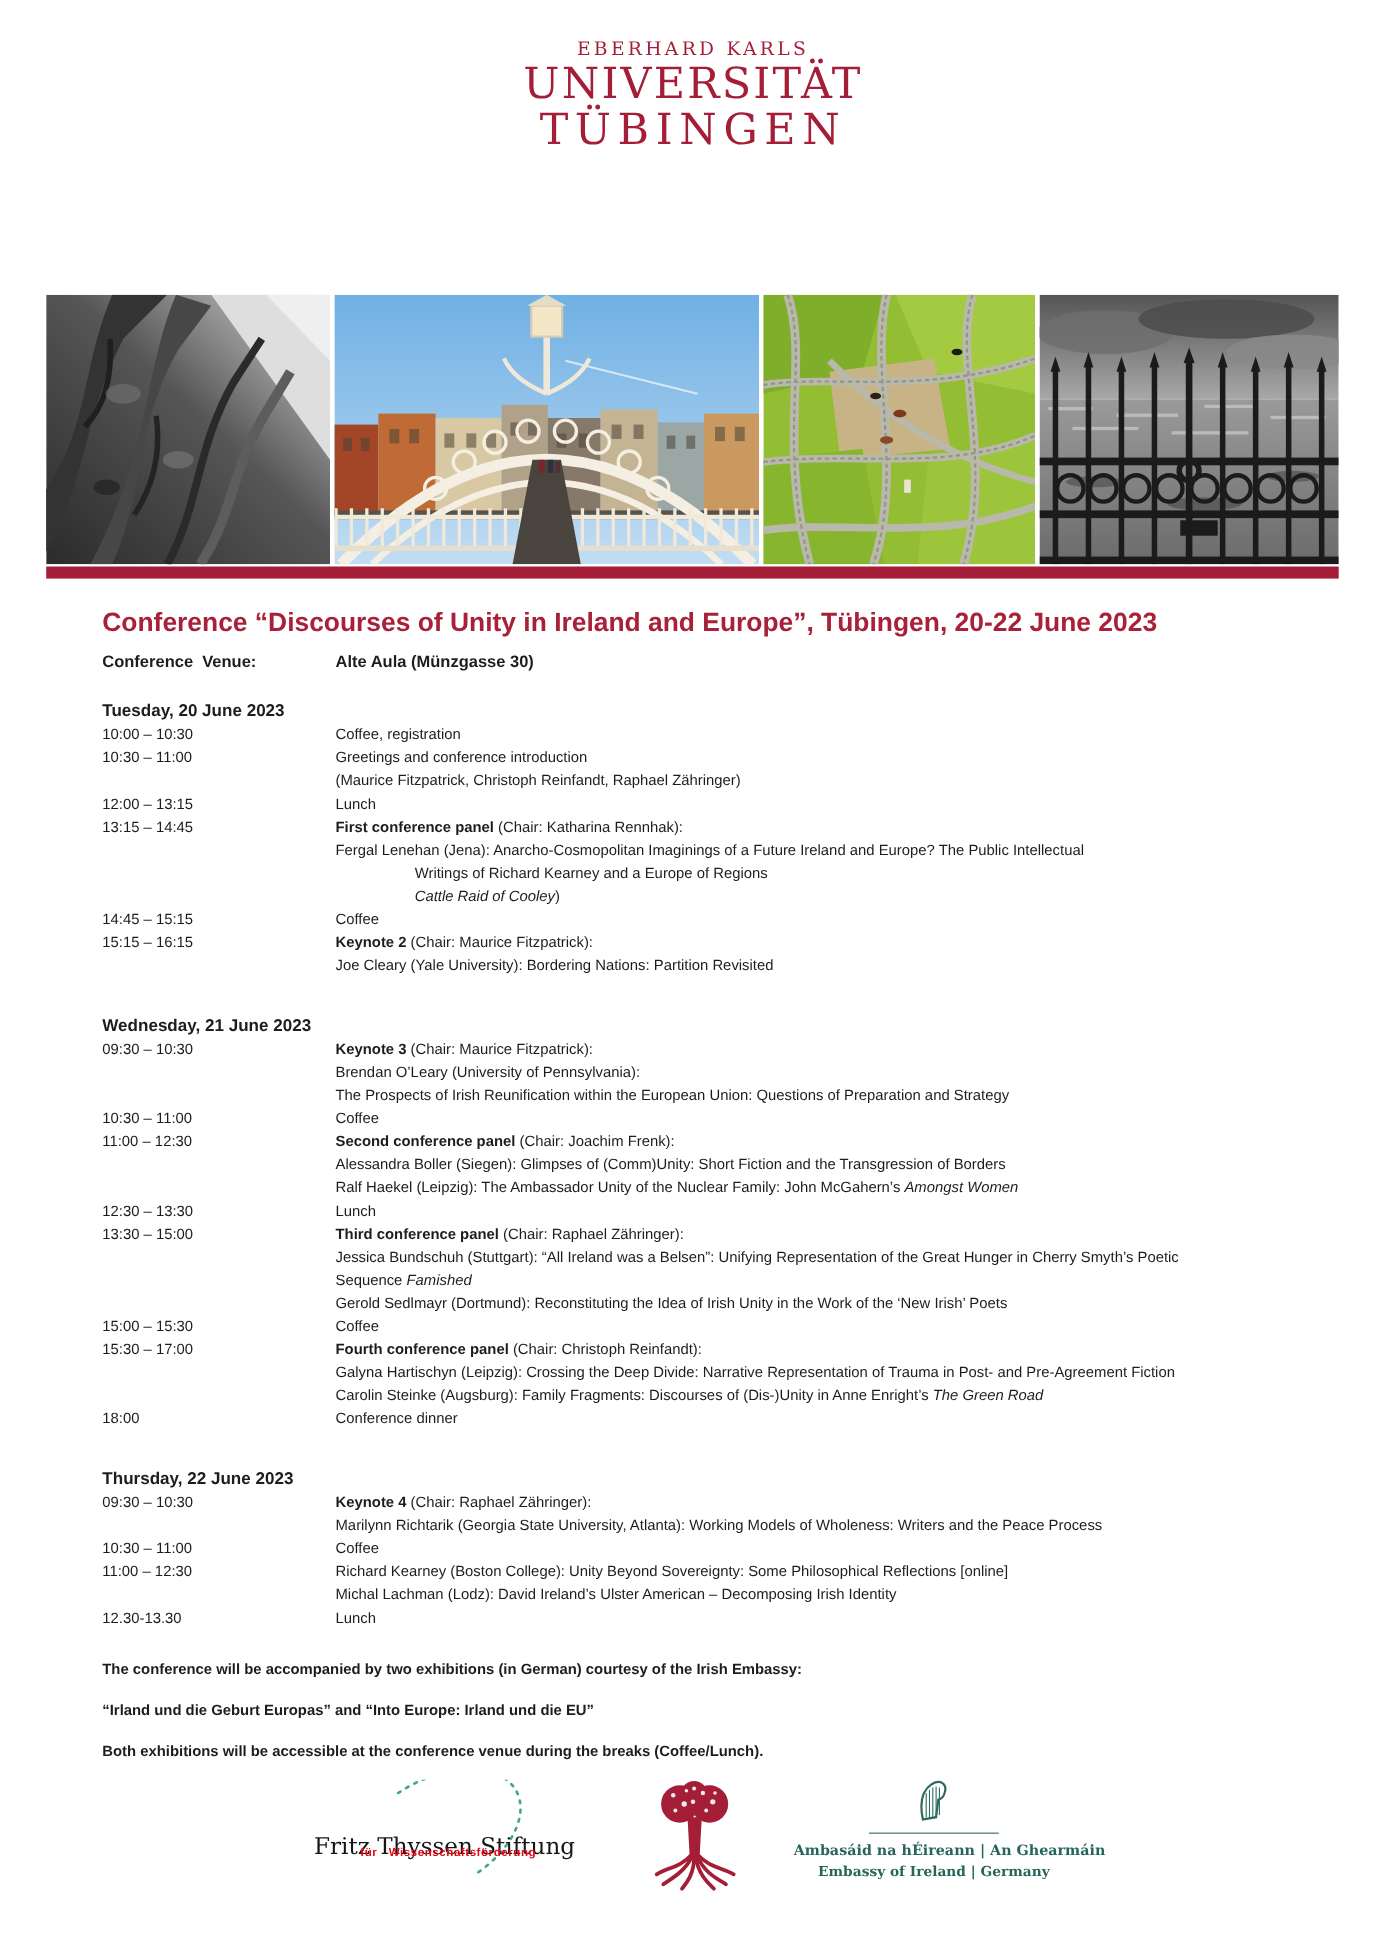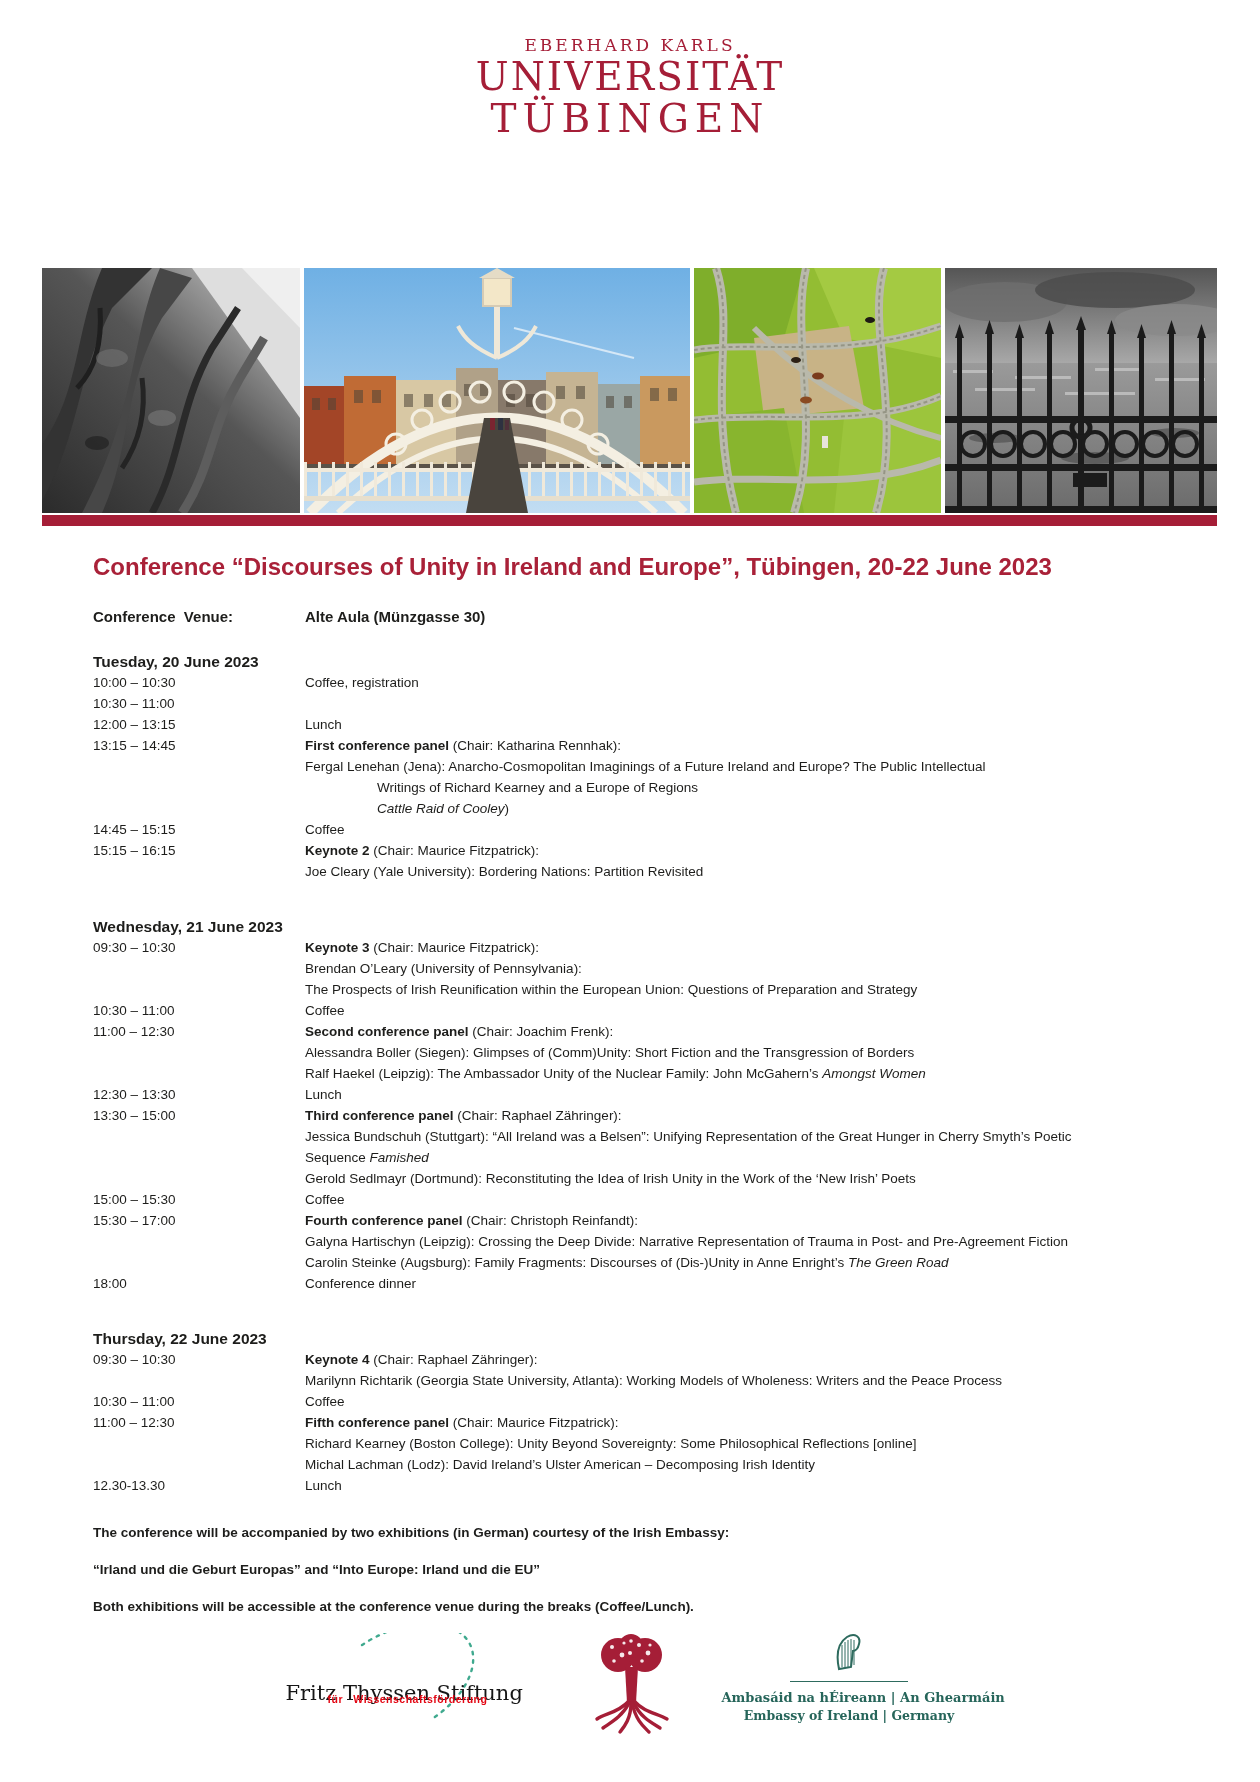--- a/index.html
+++ b/index.html
@@ -12,21 +12,21 @@
   .logo-l3{font-size:39px;letter-spacing:6px;line-height:42px;}
 
   
   .photo-strip{margin:128px 0 0 42px;width:1175px;height:245px;display:flex;gap:4px;}
   .photo-strip svg{display:block;height:245px;}
   .accent-bar{margin:2px 0 0 42px;width:1175px;height:11px;background:#A51E37;}
 
   
   .content{margin:0 70px 0 93px;}
   .page-title{margin:27px 0 0 0;font-size:24px;font-weight:bold;color:#A92138;white-space:nowrap;letter-spacing:0;}
-  .venue-line{margin-top:27px;font-size:15px;font-weight:bold;}
+  .venue-line{margin-top:12px;font-size:15px;font-weight:bold;}
   .venue-label{display:inline-block;width:212px;}
   .day-heading{margin:26px 0 0 0;font-size:15.5px;font-weight:bold;line-height:21px;}
   .day-heading.gap-lg{margin-top:34px;}
   .schedule-row{display:flex;font-size:13.5px;line-height:21px;}
   .time-cell{width:212px;flex:0 0 212px;white-space:nowrap;}
   .desc-cell{flex:1 1 auto;min-width:0;}
   .session-line{white-space:nowrap;}
   .session-line.indent{padding-left:72px;}
   .exhibitions{margin-top:26px;}
   .exhibitions p{margin:0 0 16px 0;font-size:13.5px;font-weight:bold;line-height:21px;}
@@ -261,20 +261,24 @@
   <div id="schedule">
       <div class="day-heading">Tuesday, 20 June 2023</div>
       <div class="schedule-row">
         <div class="time-cell">10:00 – 10:30</div>
         <div class="desc-cell">
           <div class="session-line"><span>Coffee, registration</span></div>
         </div>
       </div>
       <div class="schedule-row">
         <div class="time-cell">10:30 – 11:00</div>
+        <div class="desc-cell">
+          <div class="session-line"><span>Greetings and conference introduction</span></div>
+          <div class="session-line"><span>(Maurice Fitzpatrick, Christoph Reinfandt, Raphael Zähringer)</span></div>
+        </div>
       </div>
       <div class="schedule-row">
         <div class="time-cell">12:00 – 13:15</div>
         <div class="desc-cell">
           <div class="session-line"><span>Lunch</span></div>
         </div>
       </div>
       <div class="schedule-row">
         <div class="time-cell">13:15 – 14:45</div>
         <div class="desc-cell">
@@ -365,21 +369,20 @@
       </div>
       <div class="schedule-row">
         <div class="time-cell">10:30 – 11:00</div>
         <div class="desc-cell">
           <div class="session-line"><span>Coffee</span></div>
         </div>
       </div>
       <div class="schedule-row">
         <div class="time-cell">11:00 – 12:30</div>
         <div class="desc-cell">
-          <div class="session-line"><span style="font-weight: bold;">Fifth conference panel</span><span> (Chair: Maurice Fitzpatrick):</span></div>
           <div class="session-line"><span>Richard Kearney (Boston College): Unity Beyond Sovereignty: Some Philosophical Reflections [online]</span></div>
           <div class="session-line"><span>Michal Lachman (Lodz): David Ireland’s Ulster American – Decomposing Irish Identity</span></div>
         </div>
       </div>
       <div class="schedule-row">
         <div class="time-cell">12.30-13.30</div>
         <div class="desc-cell">
           <div class="session-line"><span>Lunch</span></div>
         </div>
       </div>

